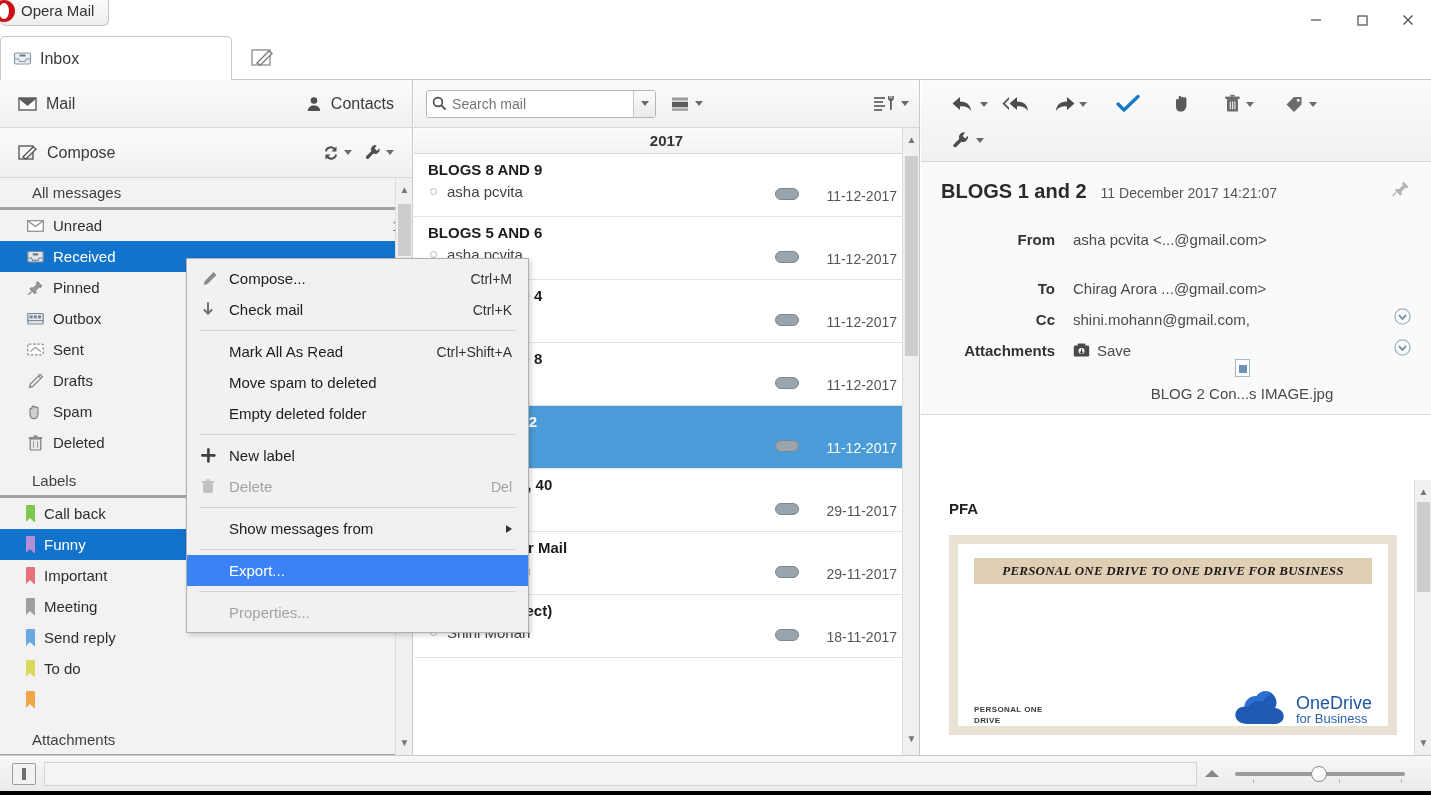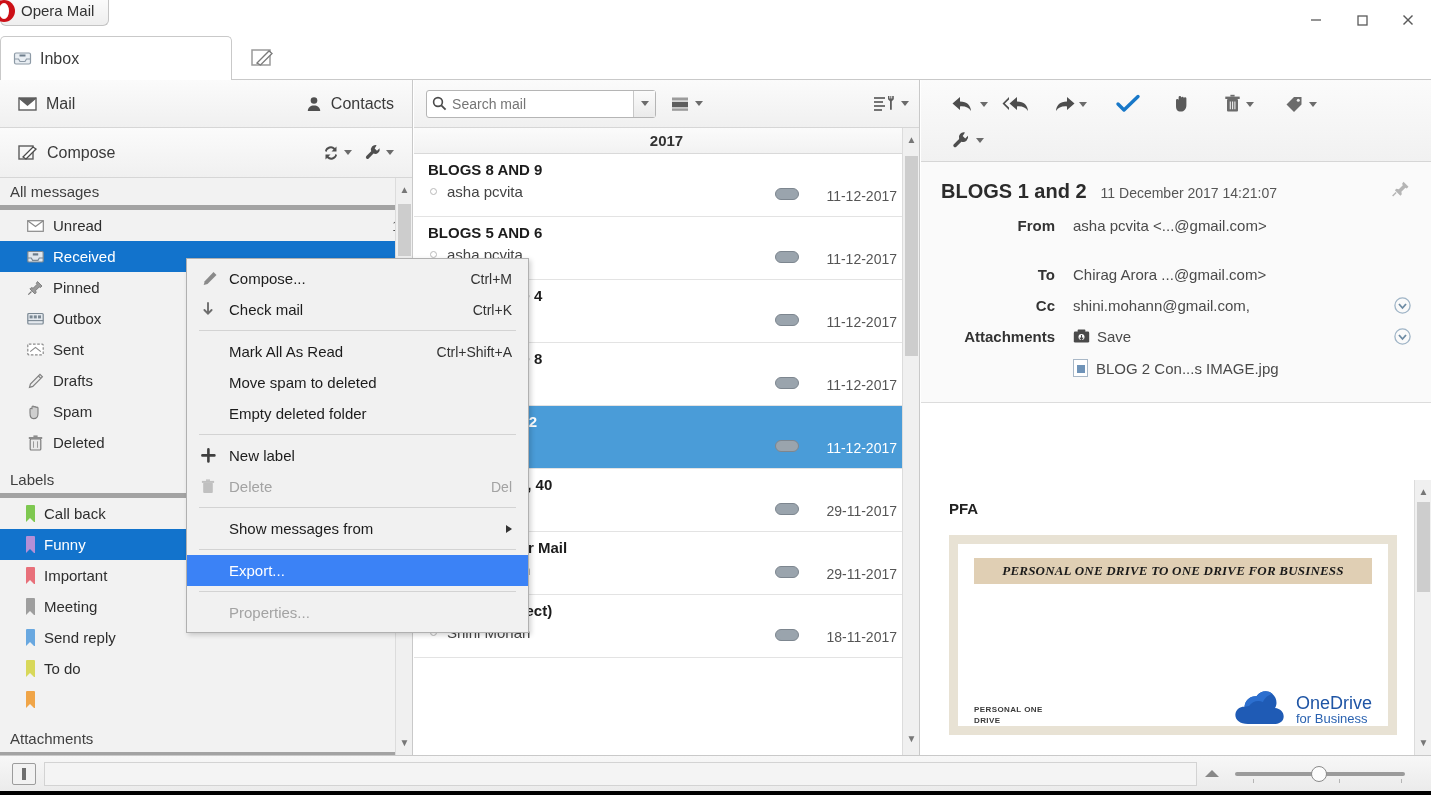--- a/index.html
+++ b/index.html
@@ -95,23 +95,23 @@
   .sb-compose { display: flex; align-items: center; gap: 9px; font-size: 16px; color: #3a3a3a; }
   .sb-row2-right { display: flex; align-items: center; gap: 4px; }
   .tbtn { display: flex; align-items: center; gap: 3px; padding: 4px 4px; }
   .caret-dn {
     width: 0; height: 0; border-left: 4px solid transparent;
     border-right: 4px solid transparent; border-top: 5px solid #6b6b6b;
   }
 
   .sb-listwrap { position: relative; height: 577px; background: #f2f2f2; }
   .sb-section {
-    height: 32px; display: flex; align-items: center; padding-left: 10px;
+    height: 32px; display: flex; align-items: center; padding-left: 32px;
     font-size: 15px; color: #3f3f3f;
-    border-bottom: 5px solid #a3a3a3;
+    border-bottom: 3px solid #a3a3a3;
     background: #f2f2f2;
   }
   .sb-item {
     height: 31px; display: flex; align-items: center;
     padding-left: 26px; padding-right: 12px;
     font-size: 15px; color: #2e2e2e; gap: 9px;
   }
   .sb-item.selected { background: #1273cc; color: #ffffff; }
   .sb-item .ico { width: 18px; height: 17px; flex: none; display: flex; align-items: center; justify-content: center; }
   .sb-item .lbl { flex: 1; white-space: nowrap; overflow: hidden; }
@@ -228,28 +228,28 @@
     border-bottom: 1px solid #d6d6d6; padding: 6px 0 0 24px;
   }
   .rd-trow { display: flex; align-items: center; gap: 2px; height: 36px; }
   .rd-btn { display: flex; align-items: center; gap: 3px; padding: 3px 6px; }
   .rd-header { padding: 18px 20px 12px 20px; background: #fafafa; }
   .rd-subjline { display: flex; align-items: baseline; gap: 14px; }
   .rd-subject { font-size: 20px; font-weight: bold; color: #2b2b2b; }
   .rd-date { font-size: 14px; color: #555; }
   .rd-pin { margin-left: auto; }
   .rd-fields { margin-top: 14px; font-size: 15px; color: #444; }
-  .rd-field { display: flex; align-items: flex-start; min-height: 31px; }
+  .rd-field { display: flex; align-items: flex-end; min-height: 31px; }
   .rd-flabel {
     width: 132px; text-align: right; font-weight: bold;
     color: #333; padding-right: 18px; flex: none;
   }
   .rd-fval { flex: 1; color: #4a4a4a; display: flex; align-items: center; gap: 7px; }
   .rd-chev { flex: none; margin-left: auto; }
-  .rd-attach-file { display: flex; align-items: center; gap: 8px; }
+  .rd-attach-file { display: flex; align-items: center; gap: 8px; flex-direction: column; }
   .file-ico {
     width: 15px; height: 18px; background: #fff; border: 1px solid #a9b8c7;
     position: relative; flex: none;
   }
   .file-ico::after {
     content: ""; position: absolute; left: 3px; top: 5px;
     width: 8px; height: 8px; background: #6f93b8;
   }
   .rd-divider { height: 1px; background: #dcdcdc; }
 

